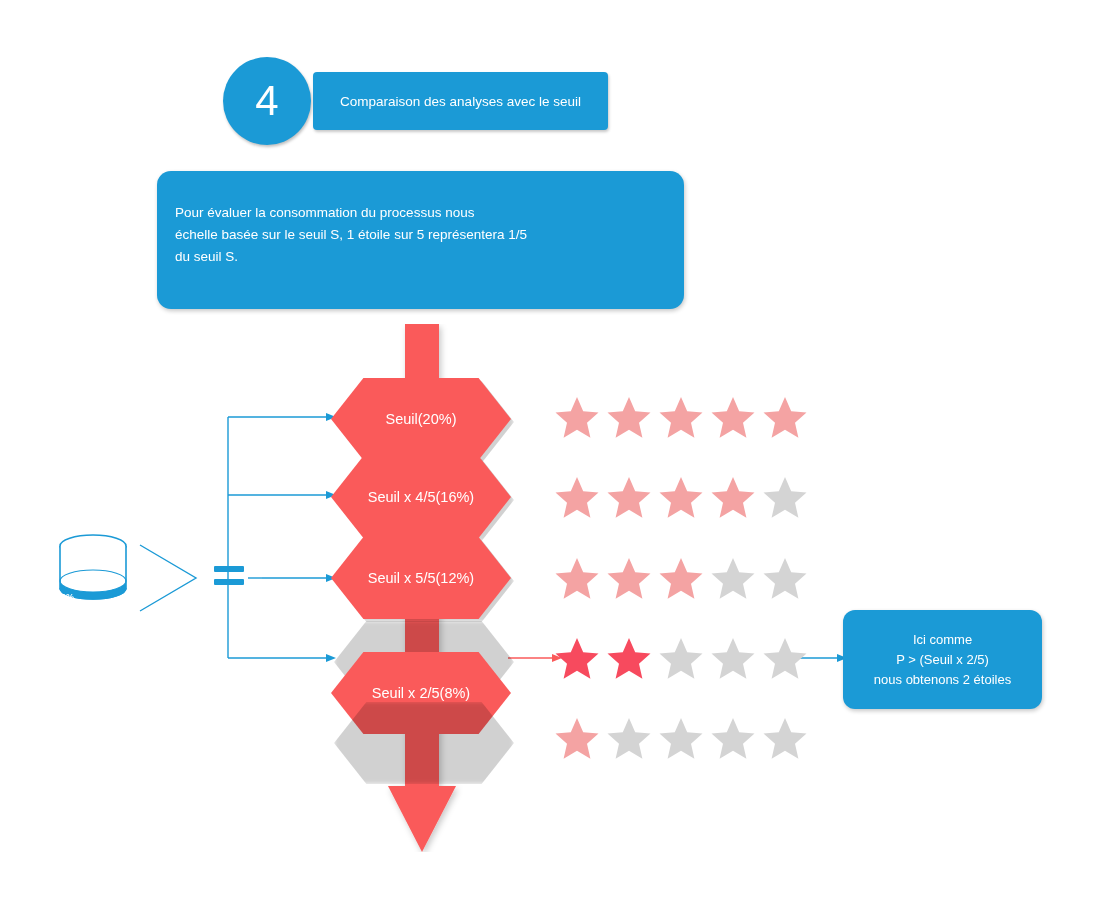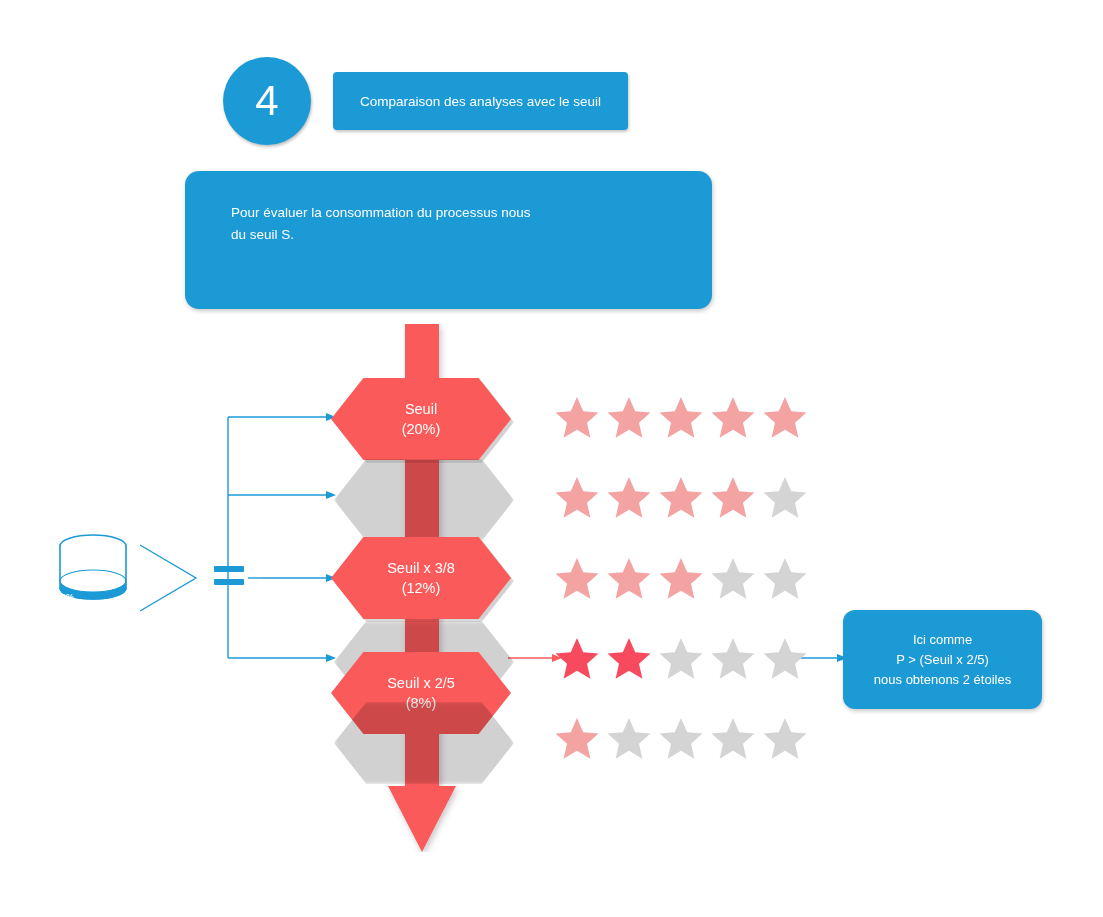--- a/index.html
+++ b/index.html
@@ -44,54 +44,52 @@
     color: #ffffff;
     font-size: 13.5px;
     line-height: 17px;
     display: flex;
     align-items: center;
     justify-content: center;
     text-align: center;
     padding: 0 12px;
     box-sizing: border-box;
     box-shadow: 1px 2px 3px rgba(0,0,0,0.22);
-    margin-left: 20px;
   }
   
   .desc-box {
     position: absolute;
     left: 157px; top: 171px;
     width: 527px; height: 138px;
     background: #1b9ad6;
     border-radius: 14px;
     color: #ffffff;
     font-size: 13.5px;
     line-height: 22px;
-    padding: 31px 30px 0 46px;
+    padding: 31px 30px 0 18px;
     box-sizing: border-box;
     box-shadow: 1px 2px 4px rgba(0,0,0,0.22);
-    margin-left: 28px;
   }
   
   .big-arrow {
     position: absolute;
     left: 372px; top: 324px;
     width: 100px; height: 528px;
   }
   
   .hex {
     position: absolute;
     width: 180px;
     height: 82px;
     color: #ffffff;
     font-size: 14.5px;
     line-height: 20px;
     text-align: center;
     display: flex;
-    flex-direction: column;
+    flex-direction: row;
     align-items: center;
     justify-content: center;
     background: #fa5a5a;
     -webkit-clip-path: polygon(18% 0%, 82% 0%, 100% 50%, 82% 100%, 18% 100%, 0% 50%);
     clip-path: polygon(18% 0%, 82% 0%, 100% 50%, 82% 100%, 18% 100%, 0% 50%);
     left: 331px;
   }
   .hex-shadow {
     position: absolute;
     width: 180px;
@@ -170,20 +168,21 @@
 
   <div class="step-circle">
     <span>4</span>
   </div>
   <div class="step-title">
     <span>Comparaison des analyses avec le seuil</span>
   </div>
 
   <div class="desc-box">
     <div>Pour évaluer la consommation du processus nous</div>
+    <div>échelle basée sur le seuil S, 1 étoile sur 5 représentera 1/5</div>
     <div>du seuil S.</div>
   </div>
 
   <svg class="big-arrow" viewBox="0 0 100 528">
     <defs>
       <filter id="sh" x="-30%" y="-10%" width="170%" height="130%">
         <feDropShadow dx="2" dy="3" stdDeviation="3" flood-color="#000" flood-opacity="0.22"></feDropShadow>
       </filter>
     </defs>
     <g filter="url(#sh)">
@@ -245,24 +244,28 @@
     <span></span>
   </div>
 
   <div class="hex-shadow" style="top:381px"></div>
   <div class="hex" style="top:378px">
     <div>Seuil</div>
     <div>(20%)</div>
   </div>
 
   <div class="hex-shadow" style="top:459px"></div>
+  <div class="hex" style="top:456px">
+    <div>Seuil x 4/5</div>
+    <div>(16%)</div>
+  </div>
 
   <div class="hex-shadow" style="top:540px"></div>
   <div class="hex" style="top:537px">
-    <div>Seuil x 3/8</div>
+    <div>Seuil x 5/5</div>
     <div>(12%)</div>
   </div>
 
   <div class="hex-shadow" style="top:621px"></div>
   <div class="hex" style="top:652px">
     <div>Seuil x 2/5</div>
     <div>(8%)</div>
   </div>
 
   <div class="hex-shadow" style="top:702px"></div>

